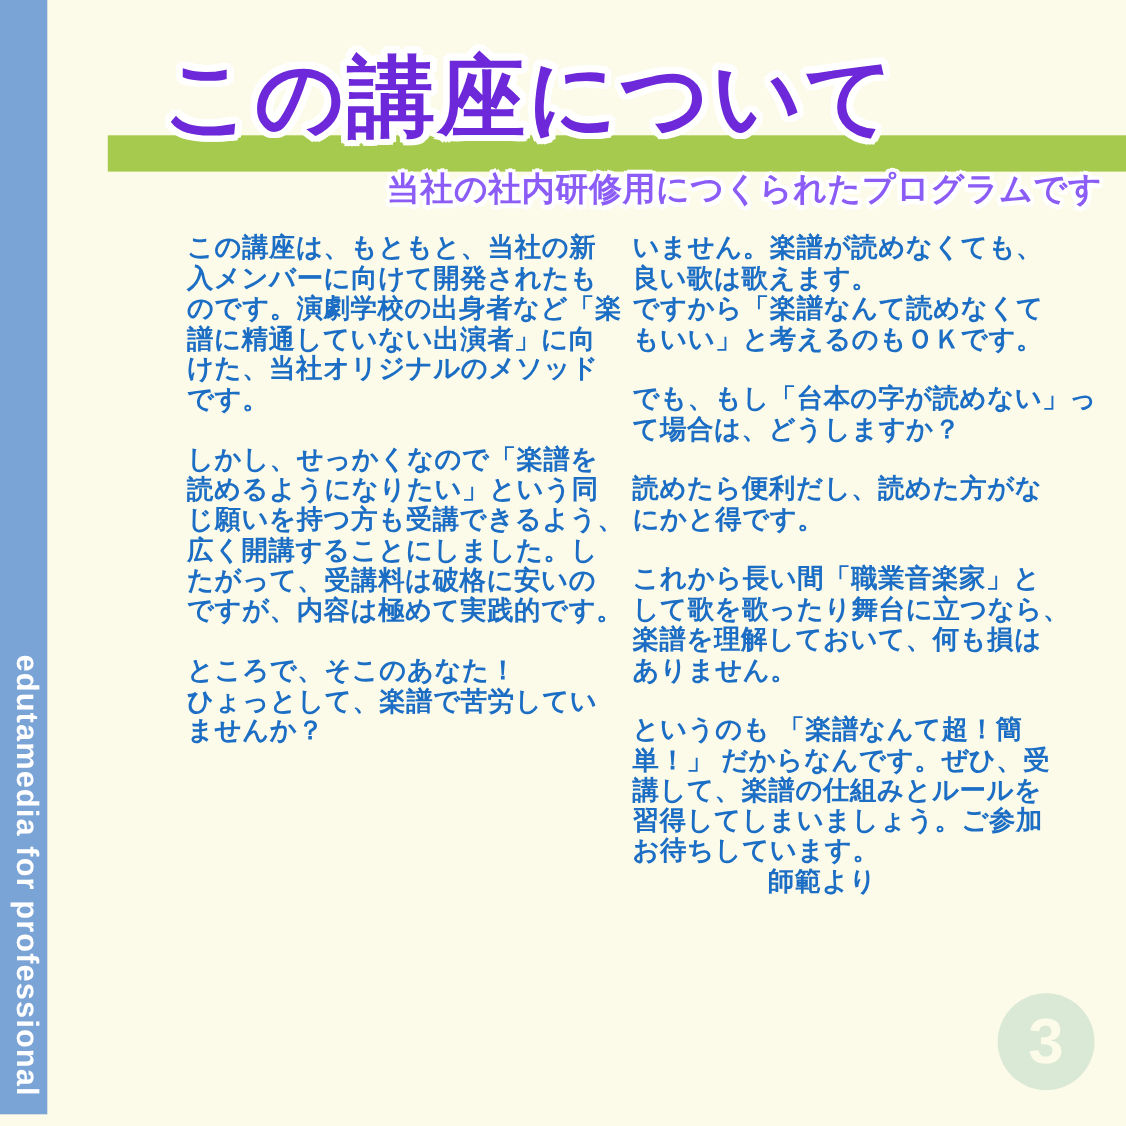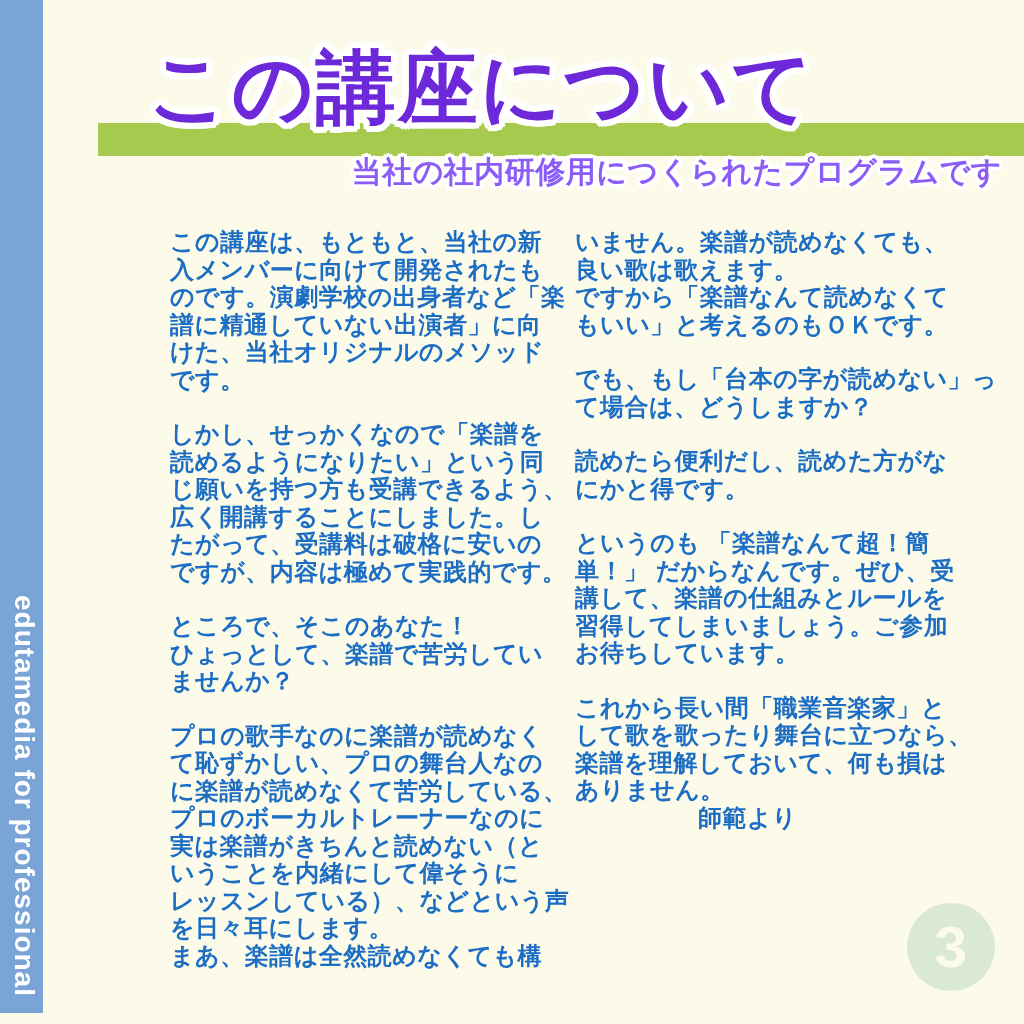--- a/index.html
+++ b/index.html
@@ -67,21 +67,21 @@
     color:#8b5cf6;
     z-index:3;
     white-space:pre;
     text-shadow:
       4px 0 0 #fff,-4px 0 0 #fff,0 4px 0 #fff,0 -4px 0 #fff,
       3px 3px 0 #fff,-3px 3px 0 #fff,3px -3px 0 #fff,-3px -3px 0 #fff;
   }
   
   .columns{
     position:absolute;
-    left:170px;top:228px;
+    left:170px;top:212px;
     width:810px;
     display:flex;
   }
   .col{
     width:405px;
     color:#1c6ec5;
     font-size:24px;
     font-weight:bold;
     line-height:27.5px;
     letter-spacing:0.5px;
@@ -138,48 +138,39 @@
 です。</p>
       <p>しかし、せっかくなので「楽譜を
 読めるようになりたい」という同
 じ願いを持つ方も受講できるよう、
 広く開講することにしました。し
 たがって、受講料は破格に安いの
 ですが、内容は極めて実践的です。</p>
       <p>ところで、そこのあなた！
 ひょっとして、楽譜で苦労してい
 ませんか？</p>
-      <p>プロの歌手なのに楽譜が読めなく
-て恥ずかしい、プロの舞台人なの
-に楽譜が読めなくて苦労している、
-プロのボーカルトレーナーなのに
-実は楽譜がきちんと読めない（と
-いうことを内緒にして偉そうに
-レッスンしている）、などという声
-を日々耳にします。
-まあ、楽譜は全然読めなくても構</p>
     </div>
     <div class="col">
       <p>いません。楽譜が読めなくても、
 良い歌は歌えます。
 ですから「楽譜なんて読めなくて
 もいい」と考えるのもＯＫです。</p>
       <p>でも、もし「台本の字が読めない」っ
 て場合は、どうしますか？</p>
       <p>読めたら便利だし、読めた方がな
 にかと得です。</p>
+      <p>これから長い間「職業音楽家」と
+して歌を歌ったり舞台に立つなら、
+楽譜を理解しておいて、何も損は
+ありません。</p>
       <p>というのも 「楽譜なんて超！簡
 単！」 だからなんです。ぜひ、受
 講して、楽譜の仕組みとルールを
 習得してしまいましょう。ご参加
 お待ちしています。</p>
-      <p>これから長い間「職業音楽家」と
-して歌を歌ったり舞台に立つなら、
-楽譜を理解しておいて、何も損は
-ありません。</p>
       <p class="signature">師範より</p>
     </div>
   </div>
 
   <div class="page-number">
     <span>3</span>
   </div>
 
 </div>
 

